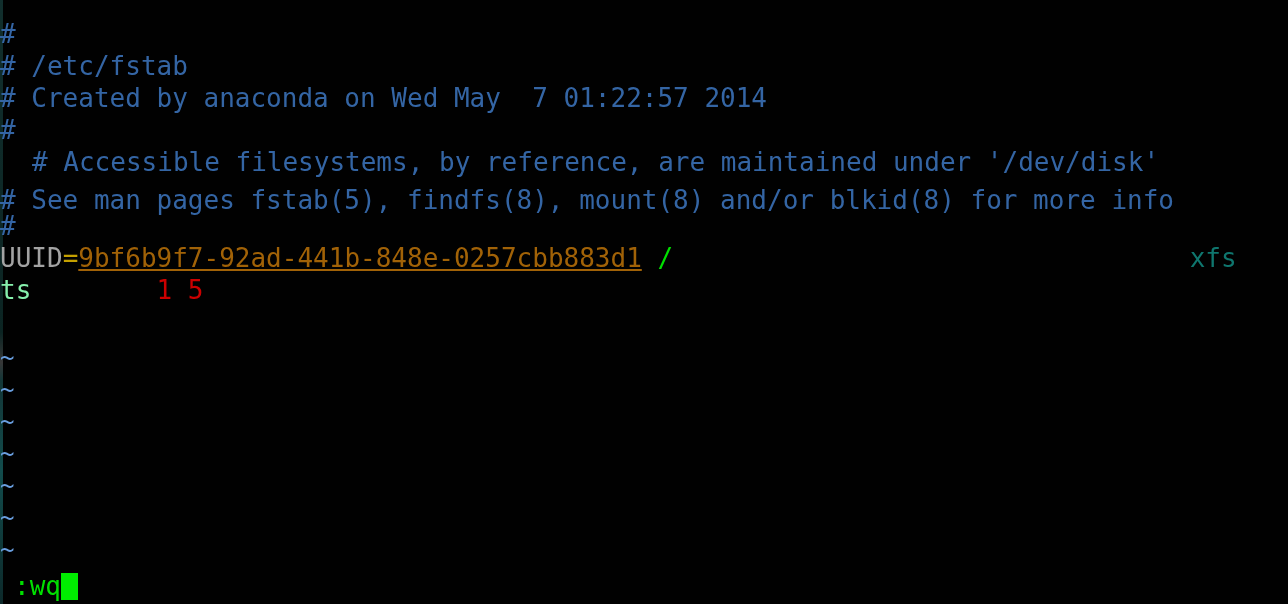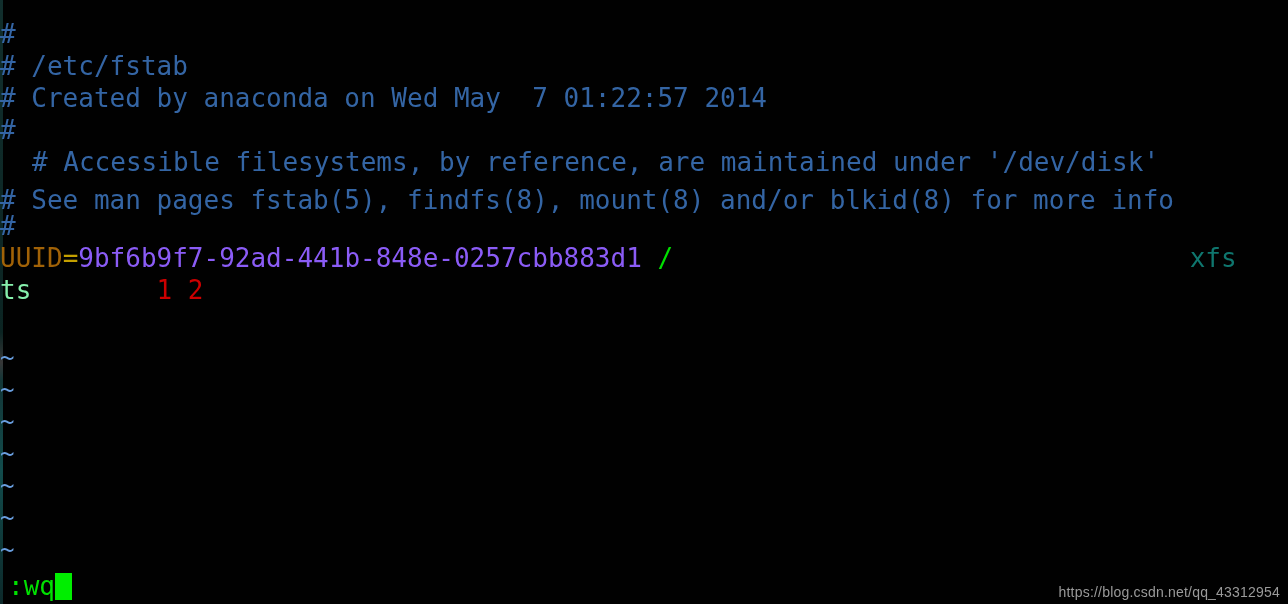--- a/index.html
+++ b/index.html
@@ -54,23 +54,23 @@
     height: 32px;
     line-height: 32px;
     white-space: pre;
     font-size: 26px;
     letter-spacing: 0px;
     font-family: "DejaVu Sans Mono", "Liberation Mono", monospace;
   }
 
   .cmt      { color: #3465a4; }
   .tilde    { color: #6a9fe0; font-size: 24px; }
-  .uuid-key { color: #a16207; }
+  .uuid-key { color: #a3a3a3; }
   .eq       { color: #c4a000; }
-  .hex      { color: #8b5cf6; }
+  .hex      { color: #a16207; text-decoration: underline; }
   .slash    { color: #00e000; }
   .fsopt    { color: #0f766e; }
   .wrapgrn  { color: #86efac; }
   .dumpnum  { color: #cc0000; }
   .cmdline  { color: #00e000; }
 
   #cursor {
     display: inline-block;
     width: 17px;
     height: 27px;
@@ -107,29 +107,28 @@
     <div class="row" style="top:114px;left:0;"><span class="cmt">#</span></div>
 
     <div class="row" style="top:146px;left:0;margin-left:32px;"><span class="cmt"># Accessible filesystems, by reference, are maintained under '/dev/disk'</span></div>
 
     <div class="row" style="top:184px;left:0;"><span class="cmt"># See man pages fstab(5), findfs(8), mount(8) and/or blkid(8) for more info</span></div>
 
     <div class="row" style="top:210px;left:0;"><span class="cmt">#</span></div>
 
     <div class="row" style="top:242px;left:0;"><span class="uuid-key">UUID</span><span class="eq">=</span><span class="hex">9bf6b9f7-92ad-441b-848e-0257cbb883d1</span><span class="cmt"> </span><span class="slash">/</span><span class="fsopt">                                 </span><span class="fsopt">xfs</span><span class="fsopt">     </span></div>
 
-    <div class="row" style="top:274px;left:0;"><span class="wrapgrn">ts</span><span class="wrapgrn">        </span><span class="dumpnum">1 2</span></div>
+    <div class="row" style="top:274px;left:0;"><span class="wrapgrn">ts</span><span class="wrapgrn">        </span><span class="dumpnum">1 5</span></div>
 
     <div class="row tilde" style="top:342px;left:0;">~</div>
     <div class="row tilde" style="top:374px;left:0;">~</div>
     <div class="row tilde" style="top:406px;left:0;">~</div>
     <div class="row tilde" style="top:438px;left:0;">~</div>
     <div class="row tilde" style="top:470px;left:0;">~</div>
     <div class="row tilde" style="top:502px;left:0;">~</div>
     <div class="row tilde" style="top:534px;left:0;">~</div>
 
-    <div class="row" style="top:570px;left:8px;"><span class="cmdline">:wq</span><span id="cursor"></span></div>
+    <div class="row" style="top:570px;left:14px;"><span class="cmdline">:wq</span><span id="cursor"></span></div>
 
   </div>
 
-  <div id="watermark">https://blog.csdn.net/qq_43312954</div>
 
 </div>
 
 </body></html>

